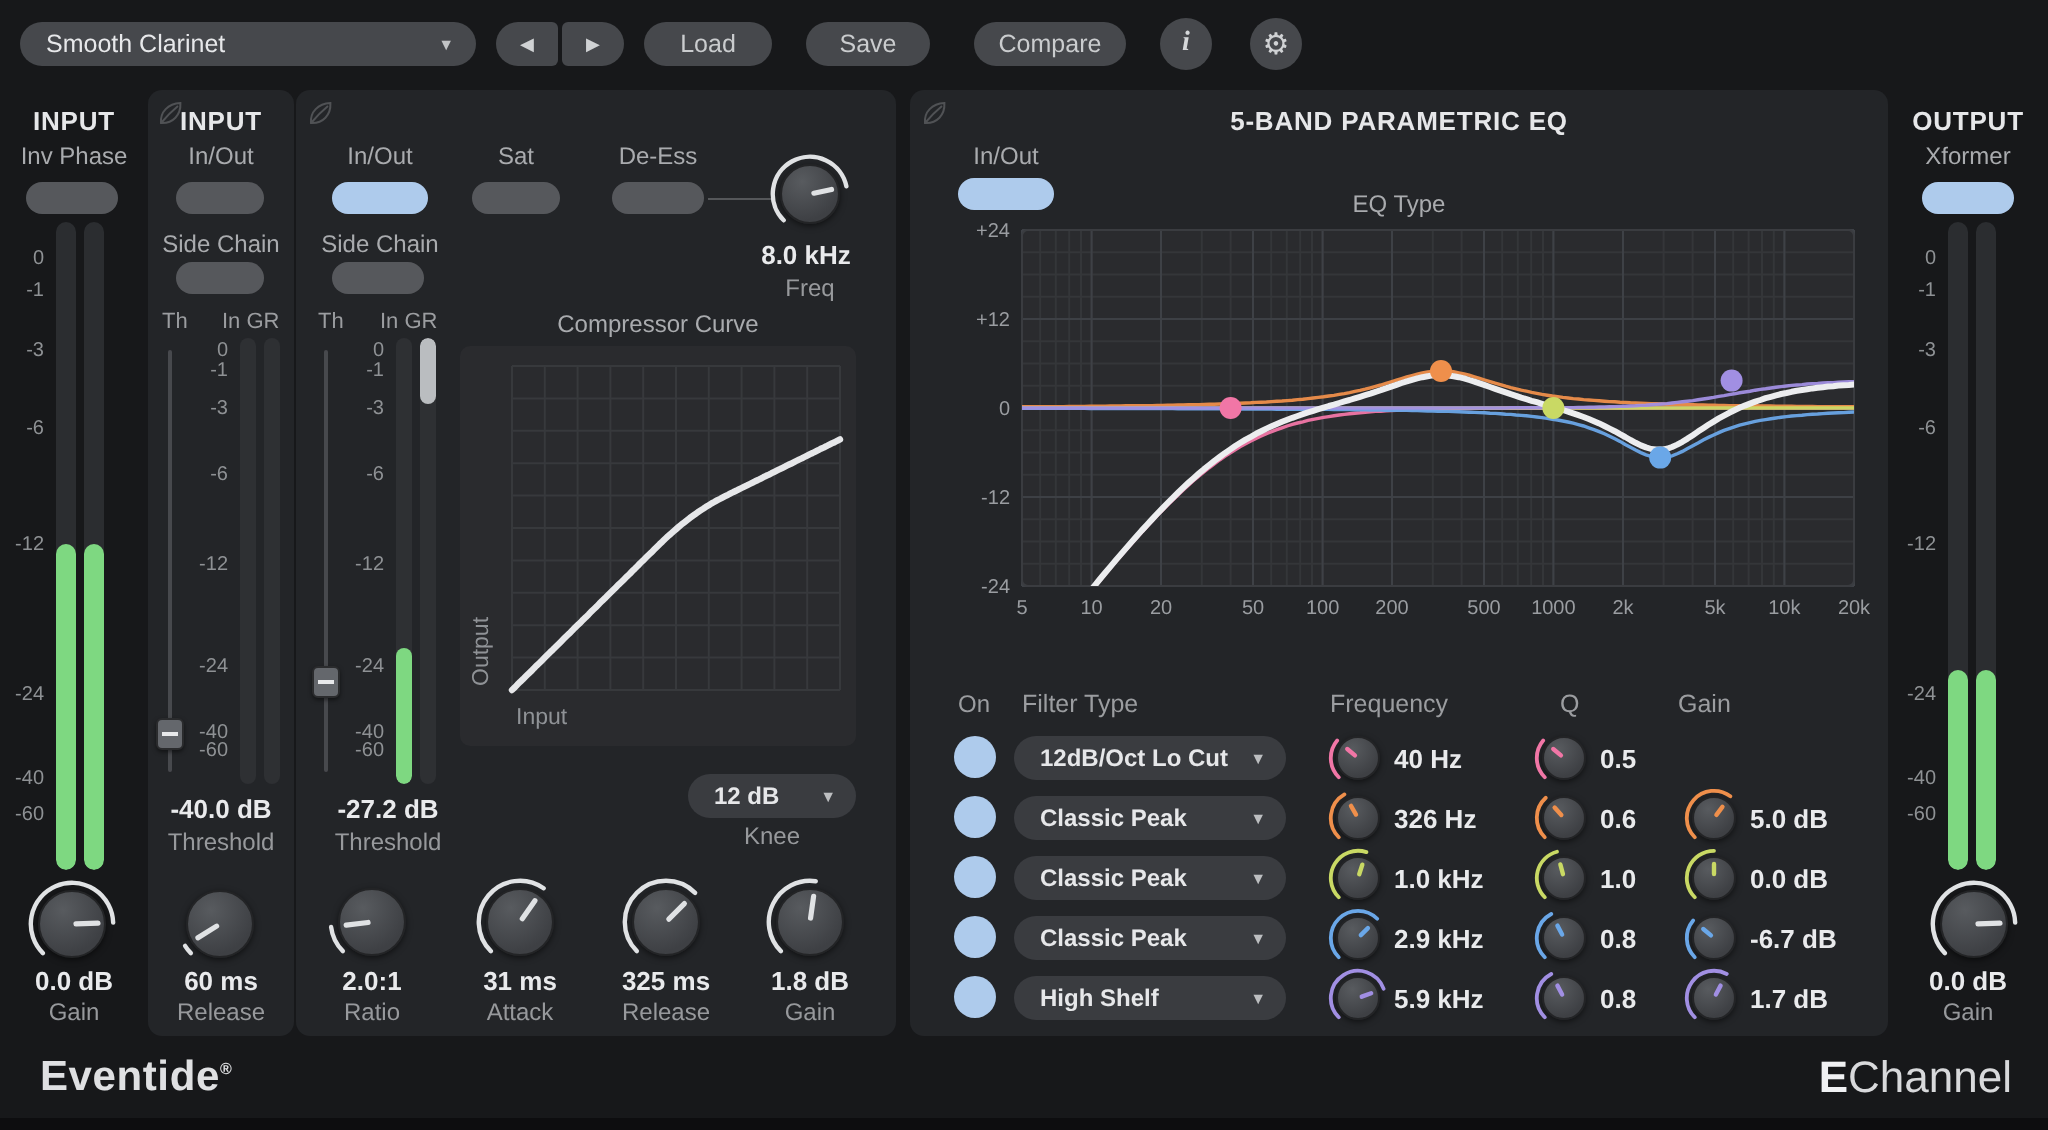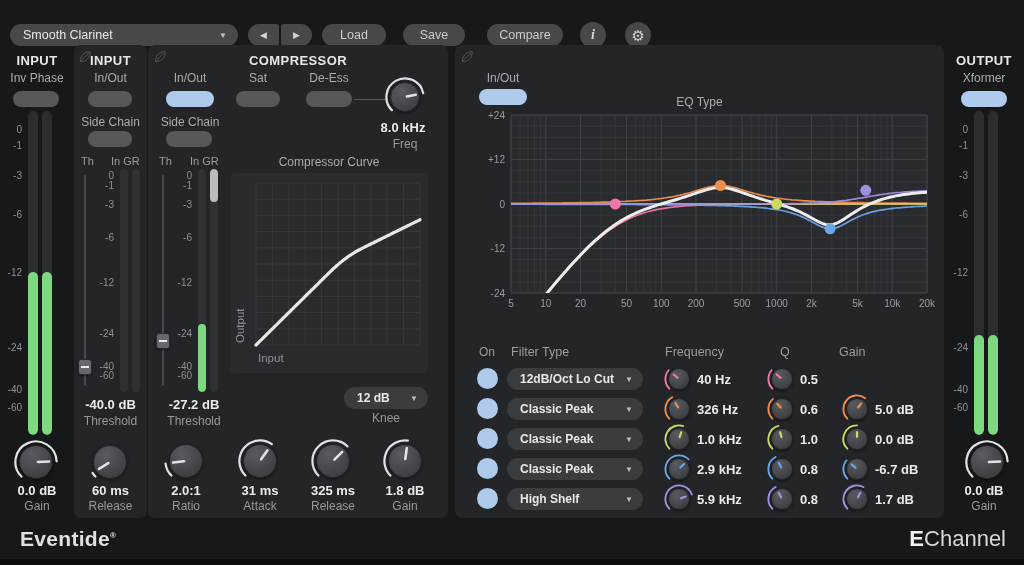--- a/index.html
+++ b/index.html
@@ -1,20 +1,20 @@
 <!DOCTYPE html>
 <html><head>
 <meta charset="utf-8">
 <style>
   html,body{margin:0;padding:0;background:#0b0b0c;}
   *{box-sizing:border-box;font-family:"Liberation Sans",sans-serif;}
   #app{position:relative;width:1024px;height:565px;background:#17181a;overflow:hidden;}
 
   
-  .topbar{position:absolute;top:0;left:0;right:12px;height:52px;margin-top:13px;}
+  .topbar{position:absolute;top:0;left:0;right:12px;height:52px;}
   .pill{position:absolute;top:11px;height:22px;background:#46484c;border-radius:11px;
         color:#caccce;font-size:12.5px;display:flex;align-items:center;justify-content:center;cursor:default;}
   .preset{left:10px;width:228px;justify-content:flex-start;padding:0 26px 0 13px;color:#e7e8ea;}
   .preset .chev{position:absolute;right:11px;font-size:8px;color:#c2c4c6;}
   .navbtn{width:31px;}
   .nav-prev{left:248px;border-radius:11px 3px 3px 11px;}
   .nav-next{left:281px;border-radius:3px 11px 11px 3px;}
   .navbtn span{font-size:9px;color:#d0d2d4;}
   .btn-load{left:322px;width:64px;}
   .btn-save{left:403px;width:62px;}
@@ -191,21 +191,20 @@
         </svg>
       </div>
     <div class="val" style="top:438px;left:0;right:0">60 ms</div>
     <div class="lbl lbl-dim" style="top:454px;left:0;right:0">Release</div>
   </div>
 
   <div class="col" id="col-comp">
     <svg class="leaf" style="left:6px;top:5px" viewBox="0 0 13 13">
       <path d="M1.5 11.5 C1 6 5 1.8 11.2 1.5 C11.5 7.5 7.5 11.8 1.5 11.5 Z M1.5 11.5 C4 8.5 7 5.5 10 3" fill="none" stroke="#5f6164" stroke-width="1"></path>
     </svg>
-    <div class="sec-title" style="top:8px">COMPRESSOR</div>
 
     <div class="lbl" style="top:26px;left:18px;width:48px">In/Out</div>
     <div class="toggle on" style="left:18px;top:46px;width:48px"></div>
     <div class="lbl" style="top:26px;left:88px;width:44px">Sat</div>
     <div class="toggle" style="left:88px;top:46px;width:44px"></div>
     <div class="lbl" style="top:26px;left:152px;width:58px">De-Ess</div>
     <div class="toggle" style="left:158px;top:46px;width:46px"></div>
     <div style="position:absolute;left:206px;top:54px;width:33px;height:1px;background:#55575a"></div>
     <div class="knob" style="left: 237px; top: 32px; width: 40px; height: 40px;">
         <div class="kb" style="left:5px;top:5px;width:30px;height:30px"></div>
@@ -318,20 +317,21 @@
     <div class="lbl lbl-dim" style="top:454px;left:3px;width:70px">Ratio</div>
     <div class="lbl lbl-dim" style="top:454px;left:77px;width:70px">Attack</div>
     <div class="lbl lbl-dim" style="top:454px;left:150px;width:70px">Release</div>
     <div class="lbl lbl-dim" style="top:454px;left:222px;width:70px">Gain</div>
   </div>
 
   <div class="col" id="col-eq">
     <svg class="leaf" style="left:6px;top:5px" viewBox="0 0 13 13">
       <path d="M1.5 11.5 C1 6 5 1.8 11.2 1.5 C11.5 7.5 7.5 11.8 1.5 11.5 Z M1.5 11.5 C4 8.5 7 5.5 10 3" fill="none" stroke="#5f6164" stroke-width="1"></path>
     </svg>
+    <div class="sec-title" style="top:8px">5-BAND PARAMETRIC EQ</div>
     <div class="lbl" style="top:26px;left:24px;width:48px">In/Out</div>
     <div class="toggle on" style="left:24px;top:44px;width:48px"></div>
     <div class="lbl" style="top:50px;left:0;right:0">EQ Type</div>
     <div style="position:absolute;left:22px;top:64px;width:458px;height:216px"><svg width="458" height="216" viewBox="0 0 458 216">
           <rect x="34" y="6" width="416" height="178" fill="#2a2b2e" rx="3"></rect>
           <line x1="43.1" y1="6" x2="43.1" y2="184" stroke="#343639" stroke-width="1"></line>
           <line x1="50.9" y1="6" x2="50.9" y2="184" stroke="#343639" stroke-width="1"></line>
           <line x1="57.6" y1="6" x2="57.6" y2="184" stroke="#343639" stroke-width="1"></line>
           <line x1="63.5" y1="6" x2="63.5" y2="184" stroke="#343639" stroke-width="1"></line>
           <line x1="68.8" y1="6" x2="68.8" y2="184" stroke="#343639" stroke-width="1"></line>

